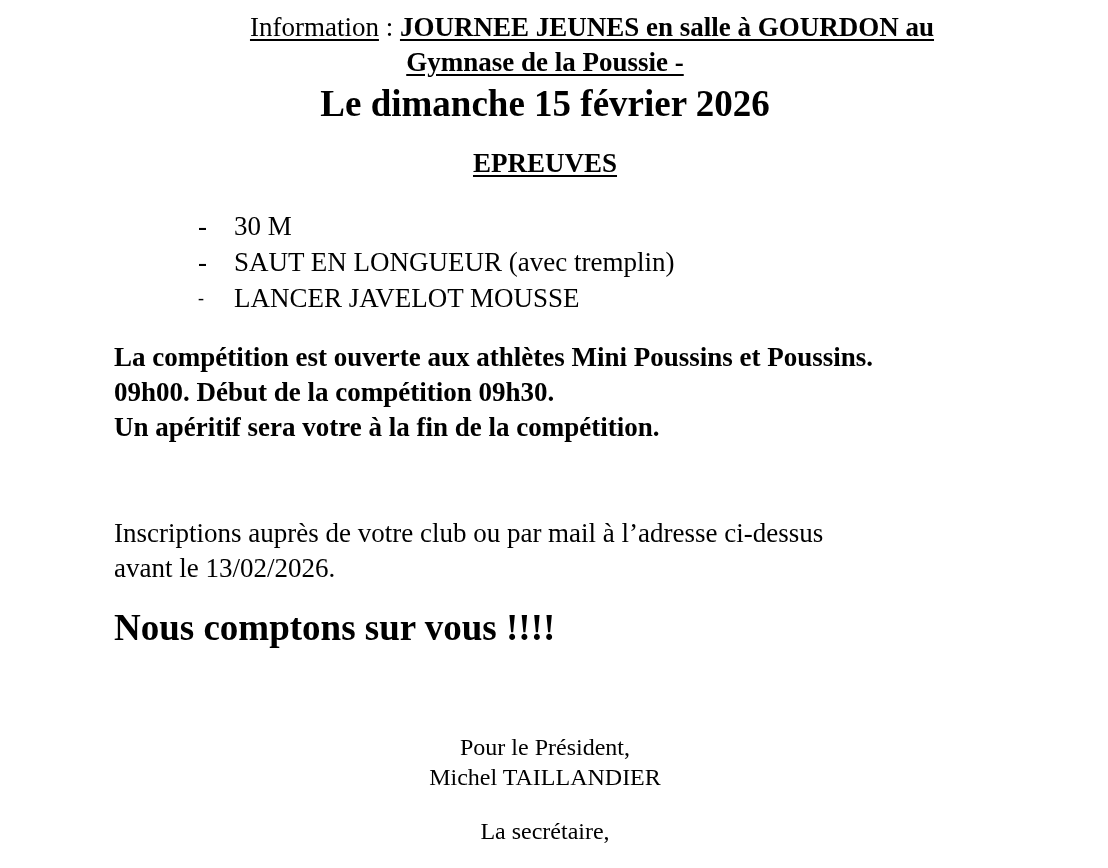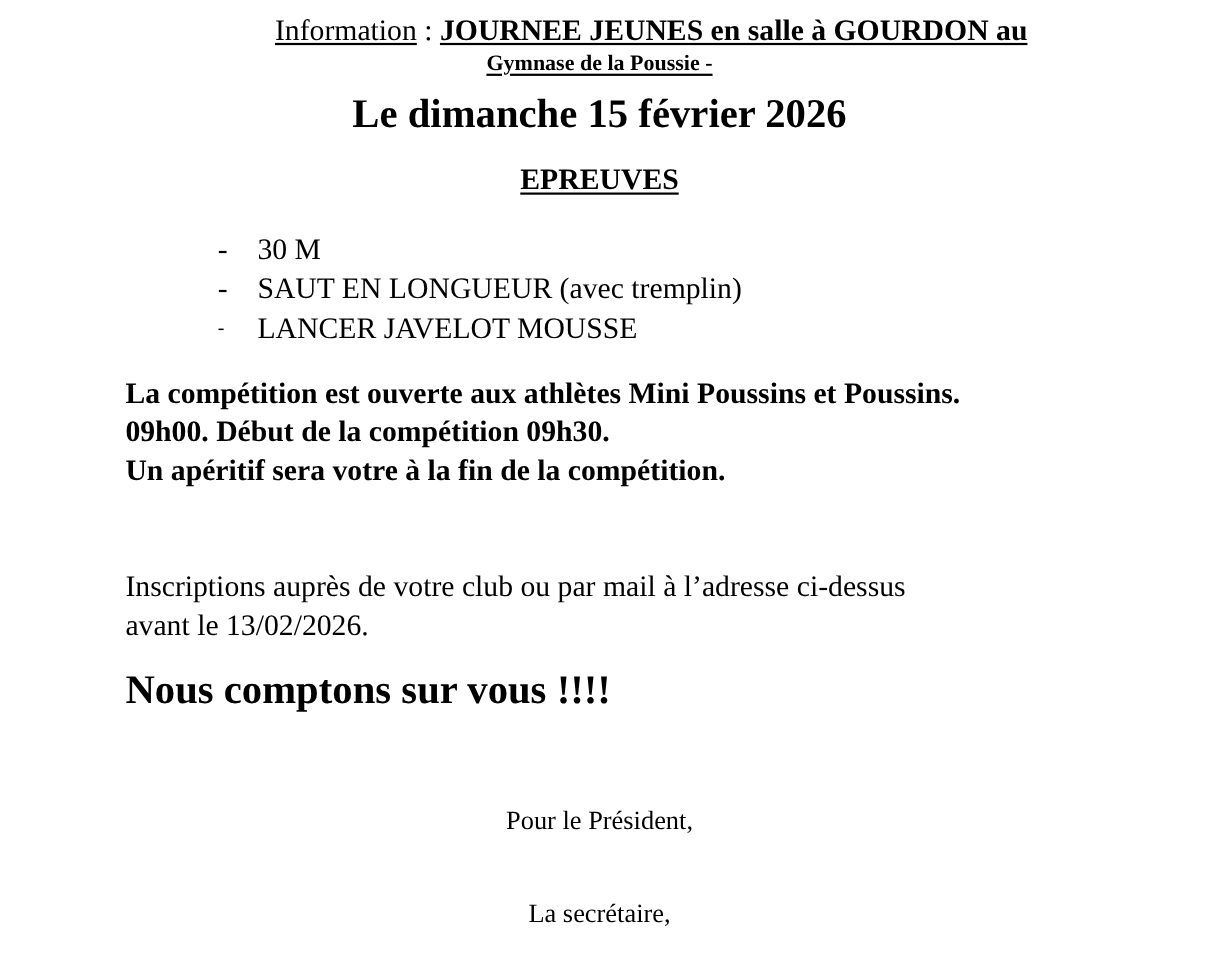--- a/index.html
+++ b/index.html
@@ -6,21 +6,21 @@
     body {
       width: 1108px; height: 868px; position: relative; overflow: hidden;
       font-family: "Liberation Serif", "DejaVu Serif", serif; color: #000;
     }
     .abs { position: absolute; white-space: nowrap; }
     .center { left: 0; width: 1090px; text-align: center; }
     .u { text-decoration: underline; text-underline-offset: 3px; }
     .title-line1 { top: 12px; font-size: 27px; padding-left: 47px; }
     .title-line1 .label { font-weight: normal; }
     .title-line1 .bold { font-weight: bold; }
-    .title-line2 { top: 47px; font-size: 20px; font-weight: bold; }
+    .title-line2 { top: 47px; font-size: 27px; font-weight: bold; }
     .date { top: 82px; font-size: 37px; font-weight: bold; }
     .epreuves { top: 148px; font-size: 27px; font-weight: bold; }
     .list { left: 198px; top: 208px; font-size: 27px; }
     .list .item { position: relative; height: 36px; line-height: 36px; }
     .list .dash { position: absolute; left: 0; width: 20px; }
     .list .dash.small { font-size: 18px; }
     .list .text { position: absolute; left: 36px; }
     .para { left: 114px; font-size: 27px; line-height: 35px; }
     .p1 { top: 340px; font-weight: bold; }
     .p2 { top: 516px; }
@@ -67,16 +67,17 @@
 
 <div class="abs para p2">
   <div>Inscriptions auprès de votre club ou par mail à l’adresse ci-dessus</div>
   <div>avant le 13/02/2026.</div>
 </div>
 
 <div class="abs cta">Nous comptons sur vous !!!!</div>
 
 <div class="abs sig sig1">
   <div>Pour le Président,</div>
+  <div>Michel TAILLANDIER</div>
 </div>
 <div class="abs sig sig2">
   <div>La secrétaire,</div>
 </div>
 
 </body></html>

